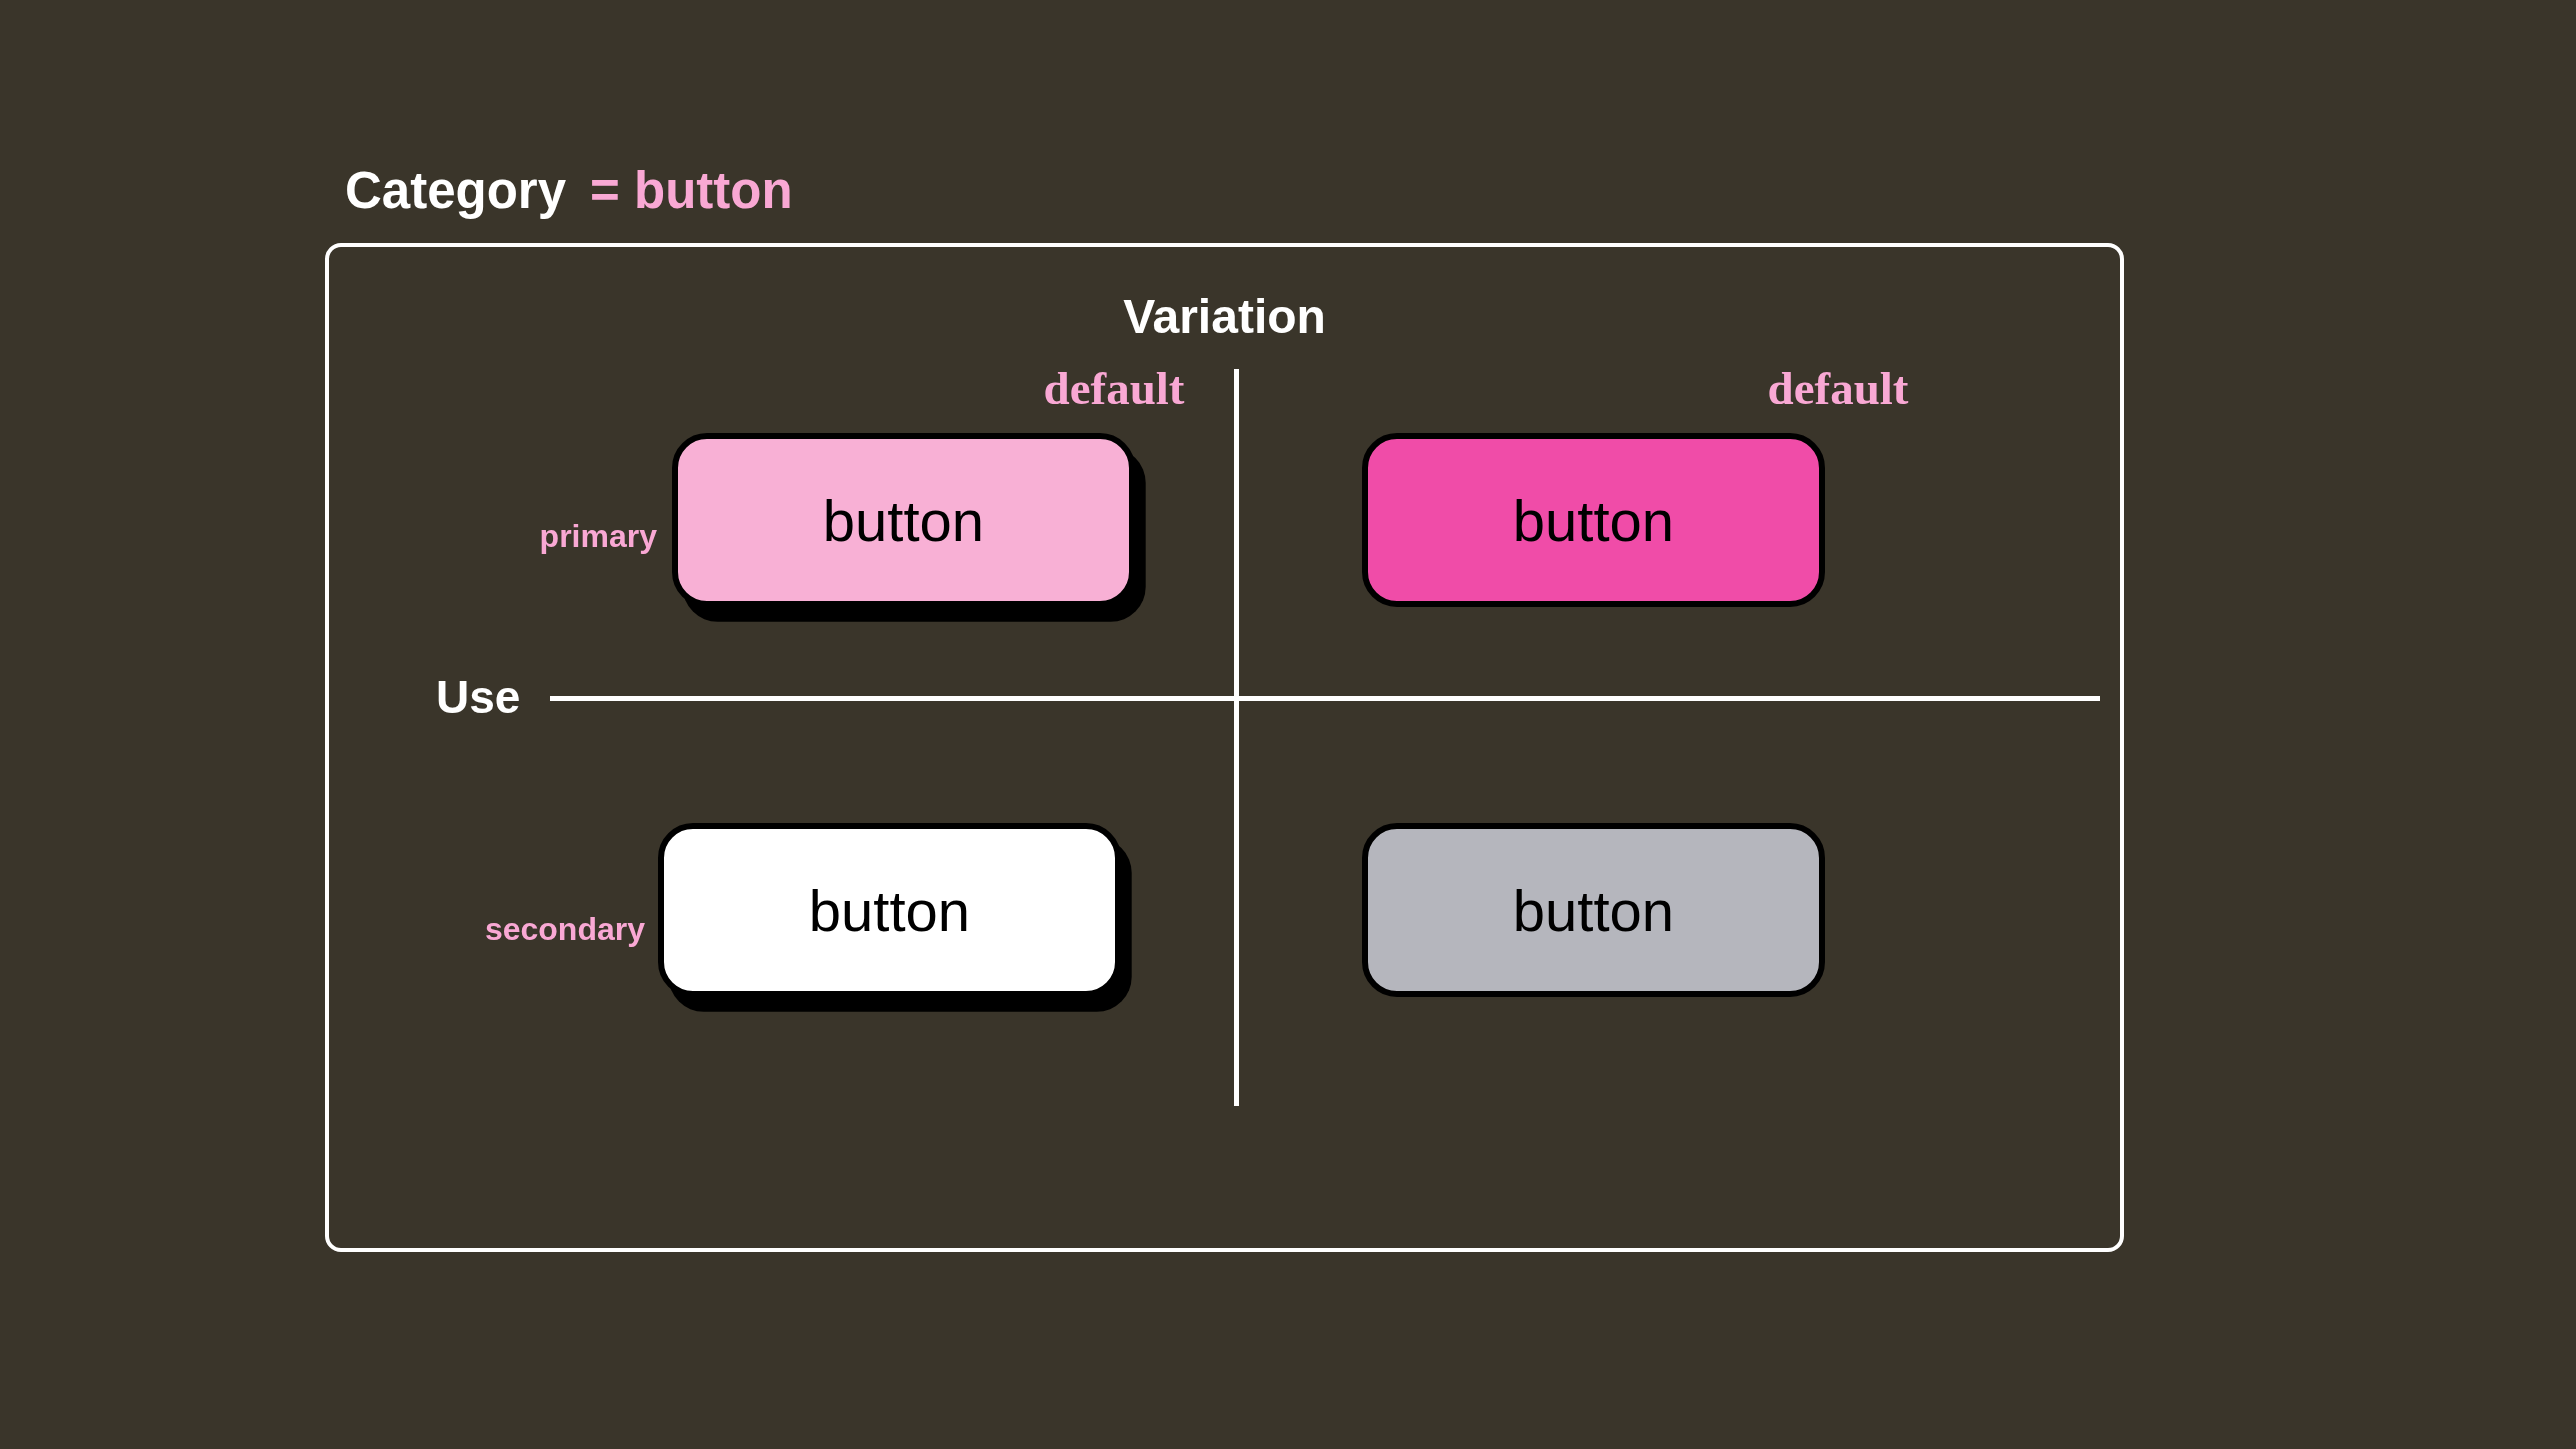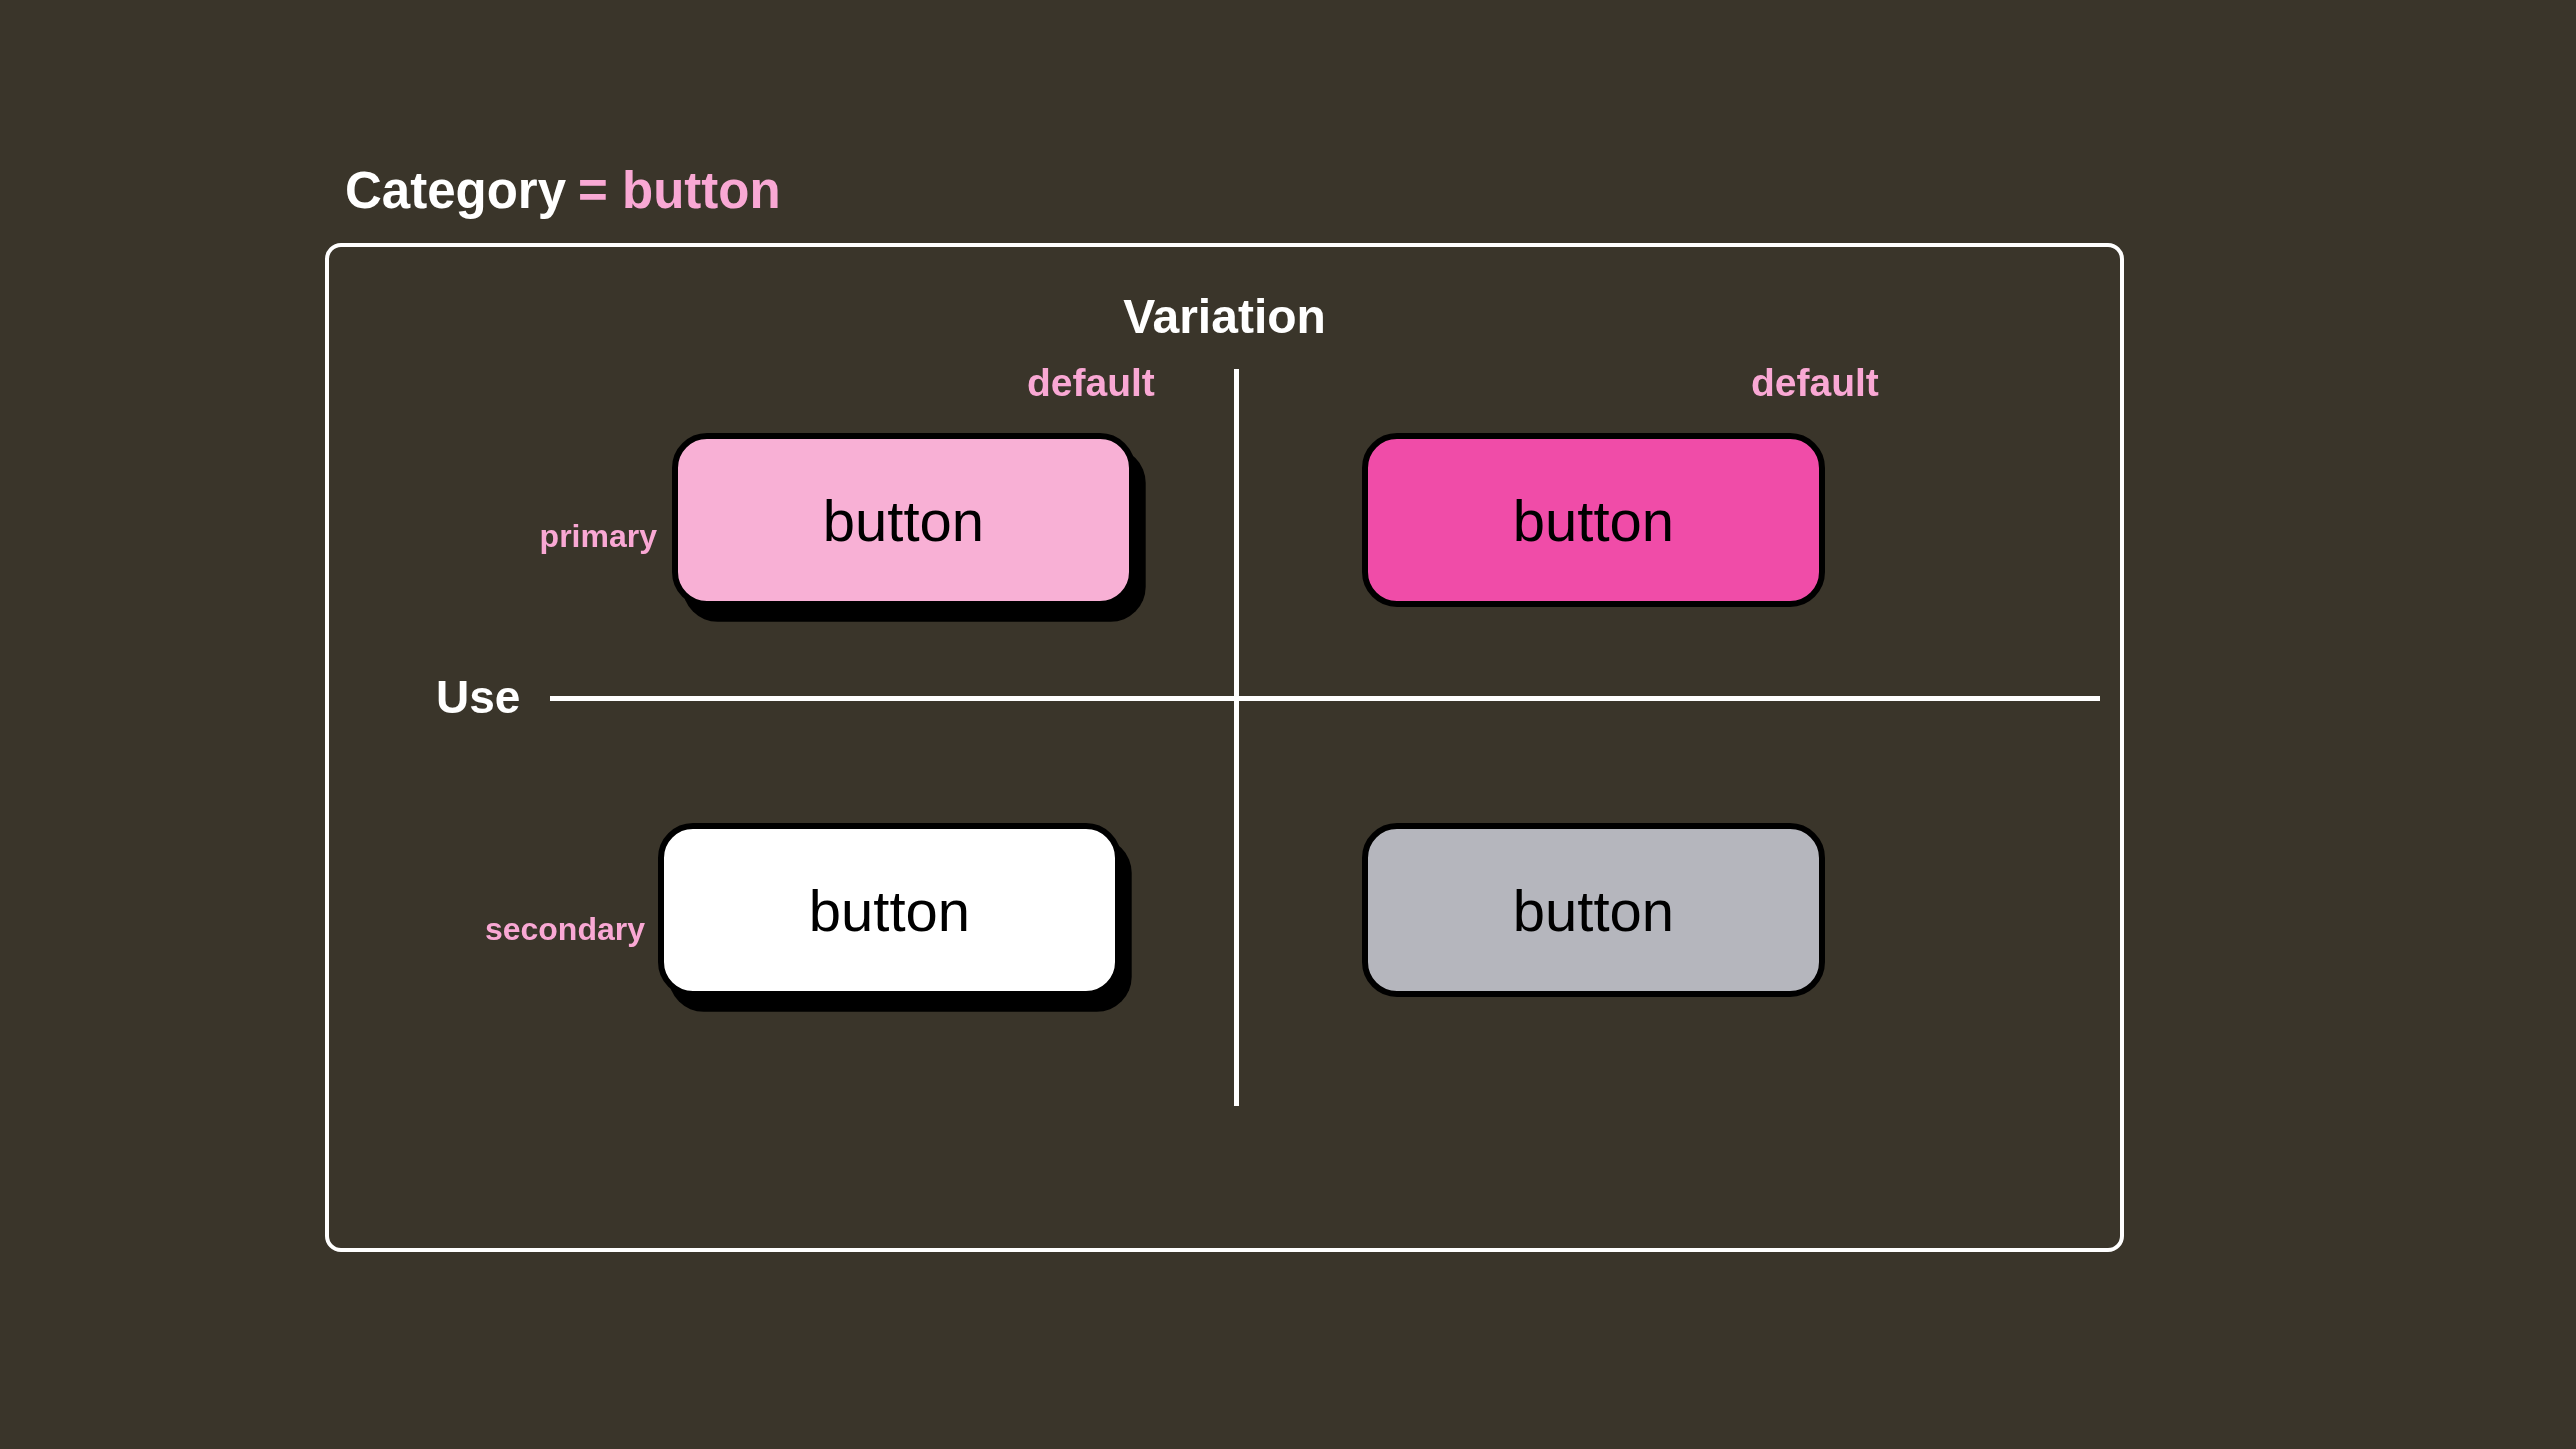--- a/index.html
+++ b/index.html
@@ -23,21 +23,21 @@
     color: #f9a8d4;
     font-weight: 700;
   }
   .category-line {
     position: absolute;
     left: 345px;
     top: 161px;
     font-size: 51px;
     display: flex;
     align-items: baseline;
-    gap: 12px;
+    gap: 24px;
   }
   .outer-box {
     position: absolute;
     left: 325px;
     top: 243px;
     width: 1799px;
     height: 1009px;
     border: 4.7px solid #ffffff;
     border-radius: 16px;
   }
@@ -46,21 +46,23 @@
     left: 0;
     right: 0;
     top: 42px;
     text-align: center;
     font-size: 48px;
   }
   .col-default {
     position: absolute;
     top: 114px;
     width: 174px;
-    font-size: 39px;
+    text-align: center;
+    font-size: 47px;
+    font-family: Liberation Serif, serif;
   }
   .col-default.a { left: 698px; }
   .col-default.b { left: 1422px; }
   .use-label {
     position: absolute;
     left: 107px;
     top: 423px;
     font-size: 46px;
   }
   .row-label {

